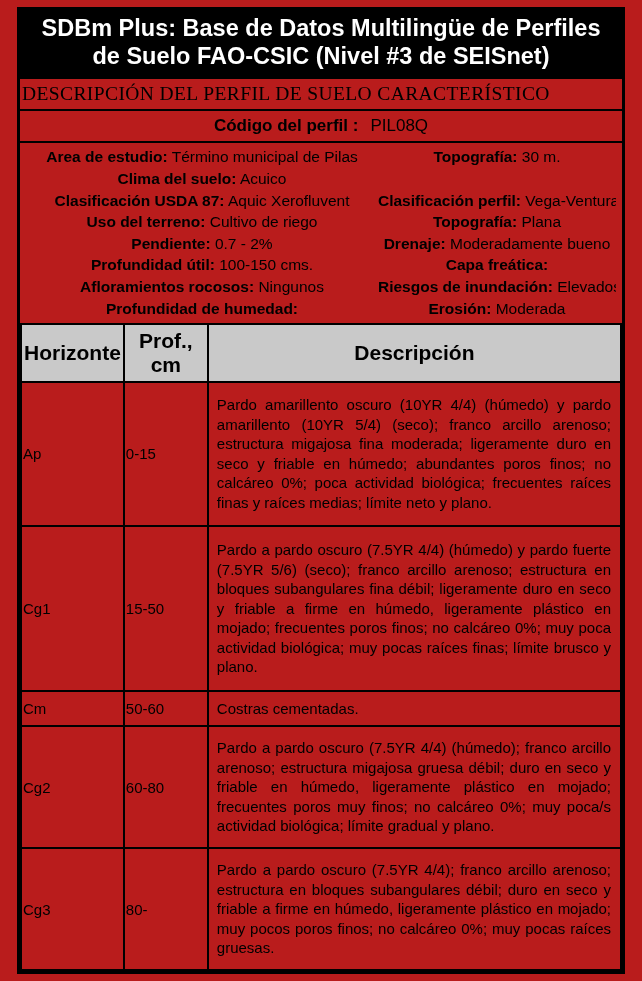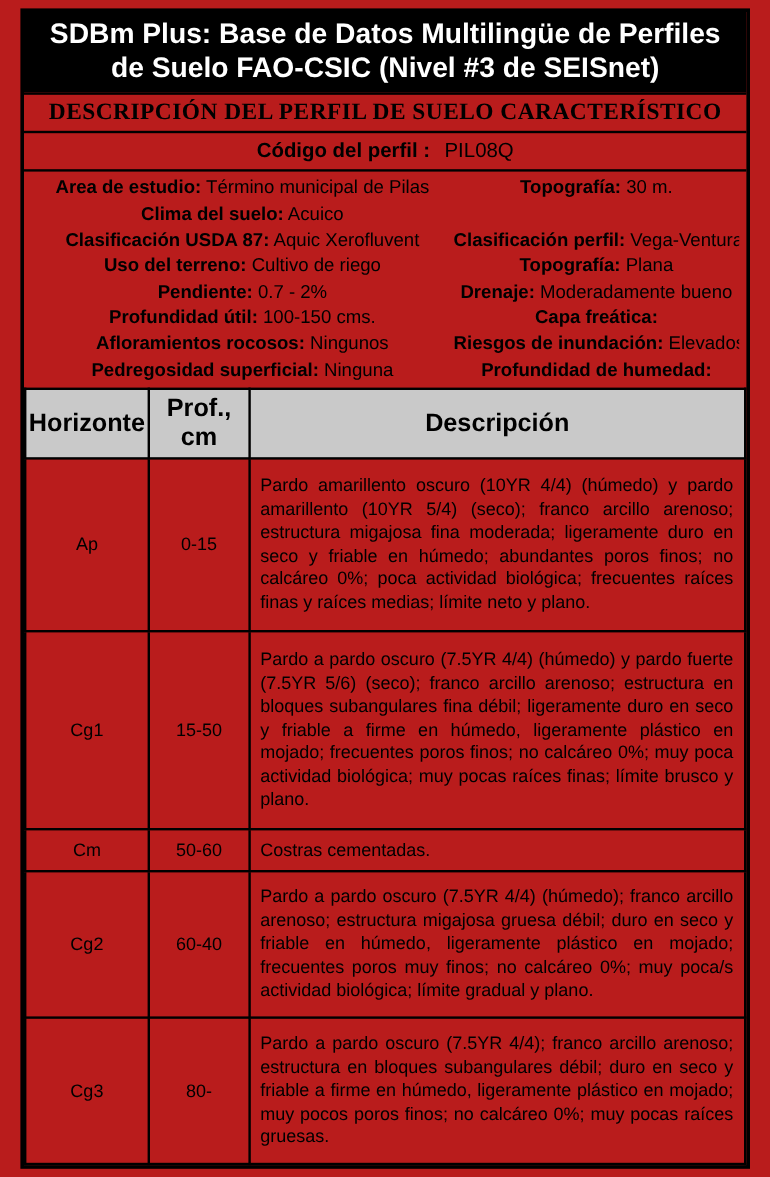--- a/index.html
+++ b/index.html
@@ -14,21 +14,21 @@
     display:flex;flex-direction:column;
   }
   .title-bar{
     background:#000;color:#fff;text-align:center;
     font-weight:bold;font-size:23.5px;line-height:1.18;
     padding:5px 8px 7px;
   }
   .section-heading{
     border-top:2px solid #000;
     font-family:"Liberation Serif","DejaVu Serif",serif;
-    font-weight:bold;font-size:19.5px;text-align:center;
+    font-weight:normal;font-size:19.5px;
     letter-spacing:.4px;padding:4px 2px;
   }
   .codigo-row{
     border-top:2px solid #000;text-align:center;
     font-size:17px;padding:5px 2px;
   }
   .codigo-row .code-value{font-weight:normal;margin-left:12px;}
   .lbl{font-weight:bold;}
   .metadata{
     border-top:2px solid #000;padding:3px 6px 4px;
@@ -42,21 +42,21 @@
   }
   .horizon-table th{
     background:#c9c9c9;border:2px solid #000;
     font-size:21px;font-weight:bold;padding:4px 2px;
   }
   .horizon-table td{
     border:2px solid #000;vertical-align:middle;
     font-size:15px;
   }
   .horizon-table td.c-horizonte,.horizon-table td.c-prof{
-    text-align:center;
+    text-align:left;
   }
   .horizon-table td.c-desc{
     text-align:justify;padding:5px 9px 5px 8px;line-height:19.5px;
   }
   .col-horizonte{width:100px;}
   .col-prof{width:84px;}
 </style>
 </head>
 <body>
 
@@ -89,23 +89,23 @@
         <div class="meta-cell"><span class="lbl">Pendiente:</span> <span>0.7 - 2%</span></div>
 
         <div class="meta-cell"><span class="lbl">Drenaje:</span> <span>Moderadamente bueno</span></div>
 
         <div class="meta-cell"><span class="lbl">Profundidad útil:</span> <span>100-150 cms.</span></div>
         <div class="meta-cell"><span class="lbl">Capa freática:</span> <span></span></div>
 
         <div class="meta-cell"><span class="lbl">Afloramientos rocosos:</span> <span>Ningunos</span></div>
         <div class="meta-cell"><span class="lbl">Riesgos de inundación:</span> <span>Elevados</span></div>
 
-        <div class="meta-cell"><span class="lbl">Pedregosidad superficial:</span> <span>Ninguna</span></div>
         <div class="meta-cell"><span class="lbl">Profundidad de humedad:</span> <span></span></div>
 
+        <div class="meta-cell"><span class="lbl">Erosión:</span> <span>Moderada</span></div>
         <div class="meta-cell"><span class="lbl"></span> <span></span></div>
 
       </div>
     </div>
 
     <table class="horizon-table">
       <colgroup>
         <col class="col-horizonte">
         <col class="col-prof">
         <col>
@@ -128,21 +128,21 @@
           <td class="c-prof">15-50</td>
           <td class="c-desc">Pardo a pardo oscuro (7.5YR 4/4) (húmedo) y pardo fuerte (7.5YR 5/6) (seco); franco arcillo arenoso; estructura en bloques subangulares fina débil; ligeramente duro en seco y friable a firme en húmedo, ligeramente plástico en mojado; frecuentes poros finos; no calcáreo 0%; muy poca actividad biológica; muy pocas raíces finas; límite brusco y plano.</td>
         </tr>
         <tr>
           <td class="c-horizonte">Cm</td>
           <td class="c-prof">50-60</td>
           <td class="c-desc">Costras cementadas.</td>
         </tr>
         <tr>
           <td class="c-horizonte">Cg2</td>
-          <td class="c-prof">60-40</td>
+          <td class="c-prof">60-80</td>
           <td class="c-desc">Pardo a pardo oscuro (7.5YR 4/4) (húmedo); franco arcillo arenoso; estructura migajosa gruesa débil; duro en seco y friable en húmedo, ligeramente plástico en mojado; frecuentes poros muy finos; no calcáreo 0%; muy poca/s actividad biológica; límite gradual y plano.</td>
         </tr>
         <tr>
           <td class="c-horizonte">Cg3</td>
           <td class="c-prof">80-</td>
           <td class="c-desc">Pardo a pardo oscuro (7.5YR 4/4); franco arcillo arenoso; estructura en bloques subangulares débil; duro en seco y friable a firme en húmedo, ligeramente plástico en mojado; muy pocos poros finos; no calcáreo 0%; muy pocas raíces gruesas.</td>
         </tr>
       </tbody>
     </table>
 

